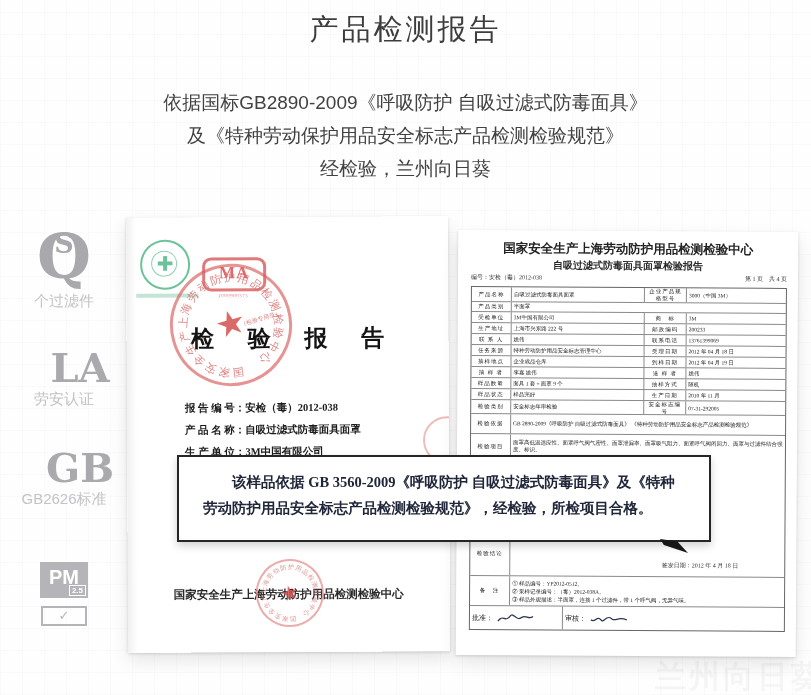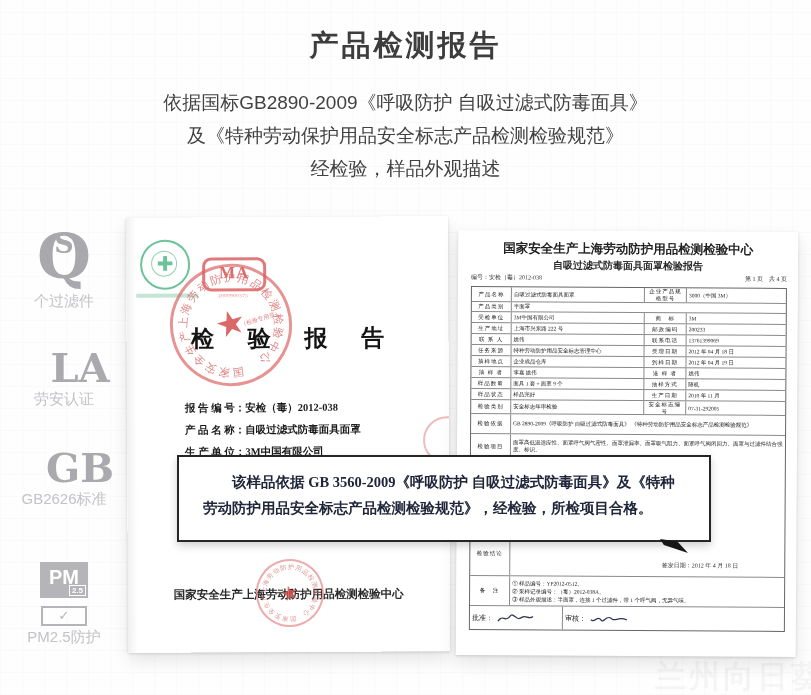--- a/index.html
+++ b/index.html
@@ -4,22 +4,22 @@
 <style>
   html,body{margin:0;padding:0;background:#fff;}
   #stage{
     position:relative;width:811px;height:695px;overflow:hidden;
     background:#fefefe;
     background-image:
       repeating-linear-gradient(0deg, rgba(0,0,0,.016) 0 1px, transparent 1px 22px),
       repeating-linear-gradient(90deg, rgba(0,0,0,.016) 0 1px, transparent 1px 22px);
     font-family:"Liberation Sans","DejaVu Sans",sans-serif;
   }
-  .page-title{position:absolute;top:26px;left:0;width:100%;text-align:center;
-    font-size:29px;letter-spacing:3px;color:#3d3d3d;font-weight:700;}
+  .page-title{position:absolute;top:10px;left:0;width:100%;text-align:center;
+    font-size:29px;letter-spacing:3px;color:#3d3d3d;font-weight:400;}
   .sub{position:absolute;left:0;width:100%;text-align:center;font-size:19px;color:#414141;}
   .sub1{top:90px}.sub2{top:123px}.sub3{top:156px}
 
   
   .badge{position:absolute;left:0;width:128px;text-align:center;color:#b9b9bd;}
   .badge .lab{font-size:15px;color:#c3c3c7;margin-top:2px;}
   .qs-wrap{position:relative;height:64px;}
   .qs-q{font-family:"DejaVu Serif","Liberation Serif",serif;font-weight:bold;font-size:62px;
     line-height:62px;color:#a9a9ad;}
   .qs-s{position:absolute;top:2px;left:0;width:100%;text-align:center;
@@ -101,21 +101,21 @@
     letter-spacing:3px;color:rgba(70,70,95,.05);white-space:nowrap;}
 </style>
 </head>
 <body>
 
 <div id="stage">
 
   <div class="page-title">产品检测报告</div>
   <div class="sub sub1">依据国标GB2890-2009《呼吸防护 自吸过滤式防毒面具》</div>
   <div class="sub sub2">及《特种劳动保护用品安全标志产品检测检验规范》</div>
-  <div class="sub sub3">经检验，样品外观描述</div>
+  <div class="sub sub3">经检验，兰州向日葵</div>
 
   <div class="badge" style="top:226px">
     <div class="qs-wrap">
       <span class="qs-q">Q</span>
       <span class="qs-s">S</span>
     </div>
     <div class="lab">个过滤件</div>
   </div>
   <div class="badge" style="top:348px">
     <div class="big-letters">LA</div>
@@ -124,21 +124,20 @@
   <div class="badge" style="top:448px">
     <div class="big-letters">GB</div>
     <div class="lab">GB2626标准</div>
   </div>
   <div class="badge" style="top:554px">
     <div class="pm-box">
       <span>PM</span>
       <span class="pm-25">2.5</span>
     </div>
     <div class="pm-check">✓</div>
-    <div class="lab">PM2.5防护</div>
   </div>
 
   <div class="cert serif" id="cert-left">
     <div class="emblem"><div class="emblem-inner"></div>✚</div>
     <div class="emblem-text"></div>
     <div class="cma">MA</div>
     <div class="cma-num">2000900375</div>
     <div class="cl-title">检 验 报 告</div>
     <div class="cl-fields">
       <div>报 告 编 号：安检（毒）2012-038</div>

